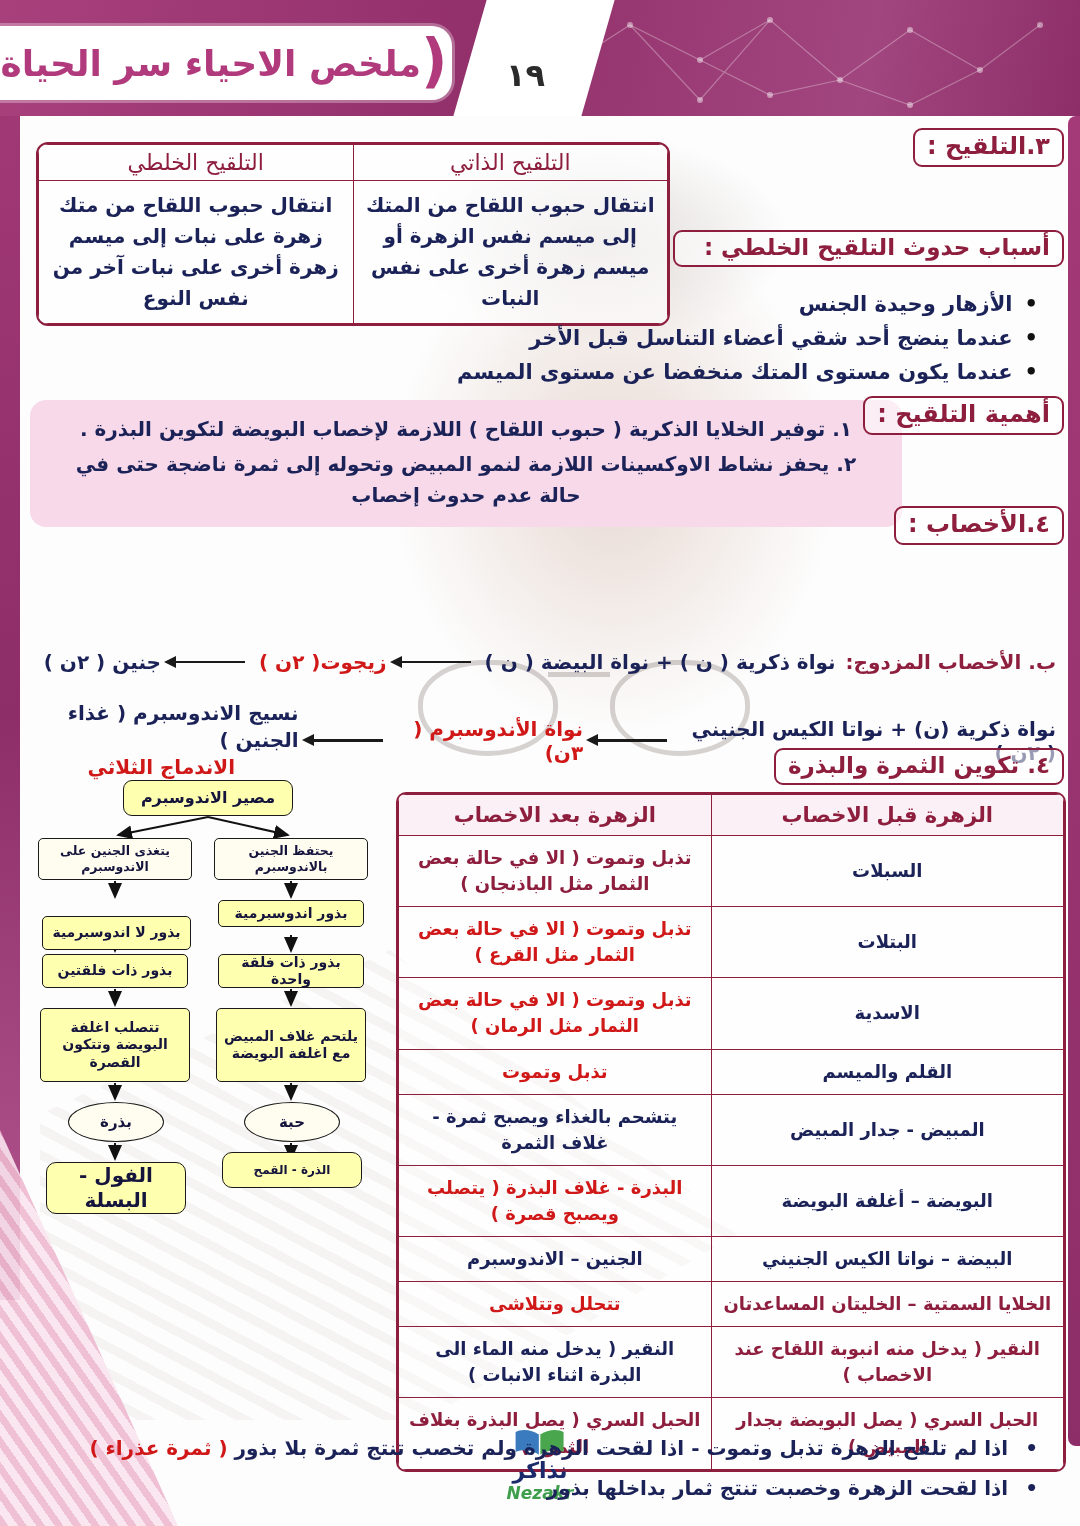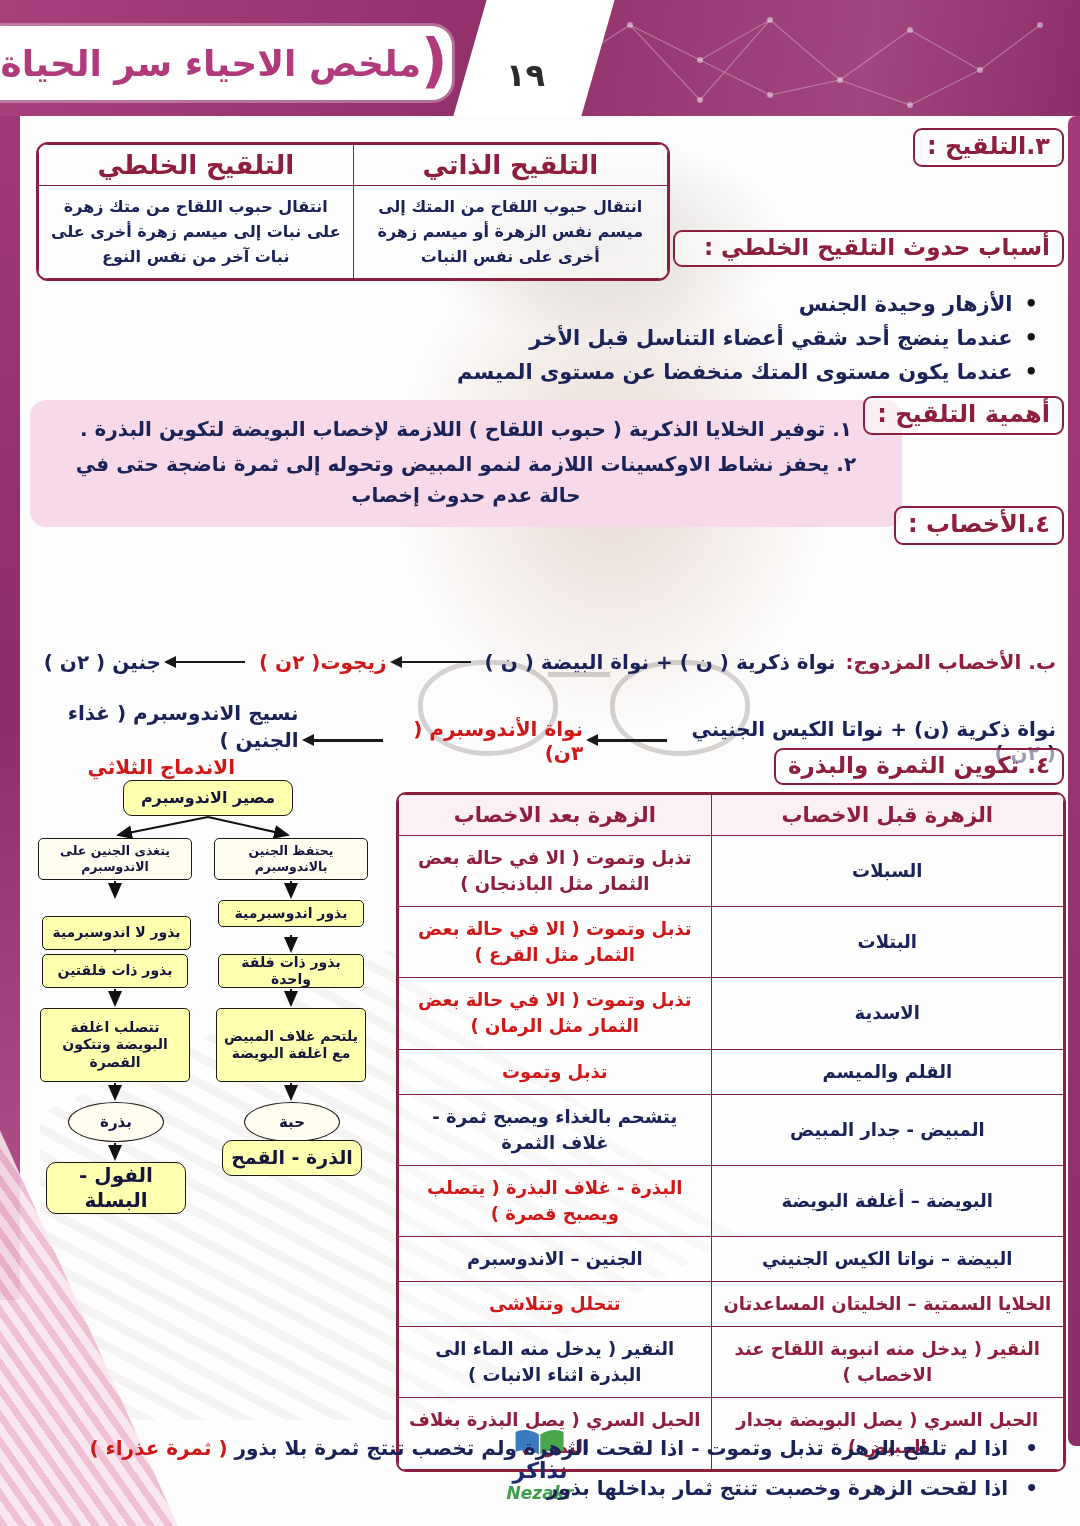--- a/index.html
+++ b/index.html
@@ -71,22 +71,22 @@
   #flow2 { top:700px; }
   .harrow { flex:0 0 auto; width:70px; height:2.5px; background:#1a1a1a; position:relative; margin:0 4px;}
   .harrow::after { content:""; position:absolute; left:-11px; top:-5px; width:0; height:0;
                    border-top:6px solid transparent; border-bottom:6px solid transparent; border-right:12px solid #1a1a1a;}
   .stack { display:flex; flex-direction:column; align-items:center; line-height:1.35; }
 
   
   .poll-wrap { position:absolute; top:142px; left:36px; width:630px; border:2.5px solid #8e1e3e;
                border-radius:12px; overflow:hidden; background:rgba(255,255,255,.6); }
   .poll-wrap table { width:100%; border-collapse:collapse; }
-  .poll-wrap th { border:1.6px solid #8e1e3e; color:#8e1e3e; font-size:26px; font-weight:bold; padding:5px; text-align:center;}
-  .poll-wrap td { border:1.6px solid #8e1e3e; color:#1b2257; font-size:16px; font-weight:bold; padding:9px 10px;
+  .poll-wrap th { border:1.6px solid #8e1e3e; color:#8e1e3e; font-size:22px; font-weight:normal; padding:5px; text-align:center;}
+  .poll-wrap td { border:1.6px solid #8e1e3e; color:#1b2257; font-size:20px; font-weight:bold; padding:9px 10px;
                   text-align:center; line-height:1.55;}
 
   
   .main-table { position:absolute; top:792px; left:396px; width:666px; border:2.5px solid #8e1e3e;
                 border-radius:10px; overflow:hidden; background:rgba(255,255,255,.35); }
   .main-table table { width:100%; border-collapse:collapse; table-layout:fixed; }
   .main-table th { border:1.6px solid #8e1e3e; color:#8e1e3e; font-size:21px; font-weight:bold;
                    padding:8px 6px; text-align:center; background:rgba(250,236,243,.8);}
   .main-table td { border:1.6px solid #8e1e3e; font-size:18px; font-weight:bold; padding:9px 8px;
                    text-align:center; line-height:1.45;}
@@ -101,21 +101,21 @@
   #fc-ra { left:188px; top:58px;  width:154px; height:42px; background:#fffdf0; font-size:12.5px;}
   #fc-la { left:12px;  top:58px;  width:154px; height:42px; background:#fffdf0; font-size:12.5px;}
   #fc-rb { left:192px; top:120px; width:146px; height:27px;}
   #fc-lb { left:16px;  top:136px; width:149px; height:34px;}
   #fc-rc { left:192px; top:174px; width:146px; height:34px;}
   #fc-lc { left:16px;  top:174px; width:146px; height:34px;}
   #fc-rd { left:190px; top:228px; width:150px; height:74px;}
   #fc-ld { left:14px;  top:228px; width:150px; height:74px;}
   #fc-re { left:218px; top:322px; width:96px;  height:40px; border-radius:50%; background:#fffdf0; font-size:15px;}
   #fc-le { left:42px;  top:322px; width:96px;  height:40px; border-radius:50%; background:#fffdf0; font-size:15px;}
-  #fc-rf { left:196px; top:360px; width:140px; height:36px; font-size:19px; border-radius:10px;}
+  #fc-rf { left:196px; top:372px; width:140px; height:36px; font-size:12px; border-radius:10px;}
   #fc-lf { left:20px;  top:382px; width:140px; height:52px; font-size:20px; border-radius:10px;}
 
   
   .note-line { position:absolute; right:42px; color:#1b2257; font-weight:bold; font-size:20px; z-index:4;}
   #note1 { top:1436px; }
   #note2 { top:1476px; }
   .note-line .bullet { margin-inline-end:10px; }
   .logo { position:absolute; left:50%; top:1428px; transform:translateX(-50%); z-index:3;
           display:flex; flex-direction:column; align-items:center; gap:0; }
   .logo .ar { color:#1b2a6b; font-size:22px; font-weight:bold; }

